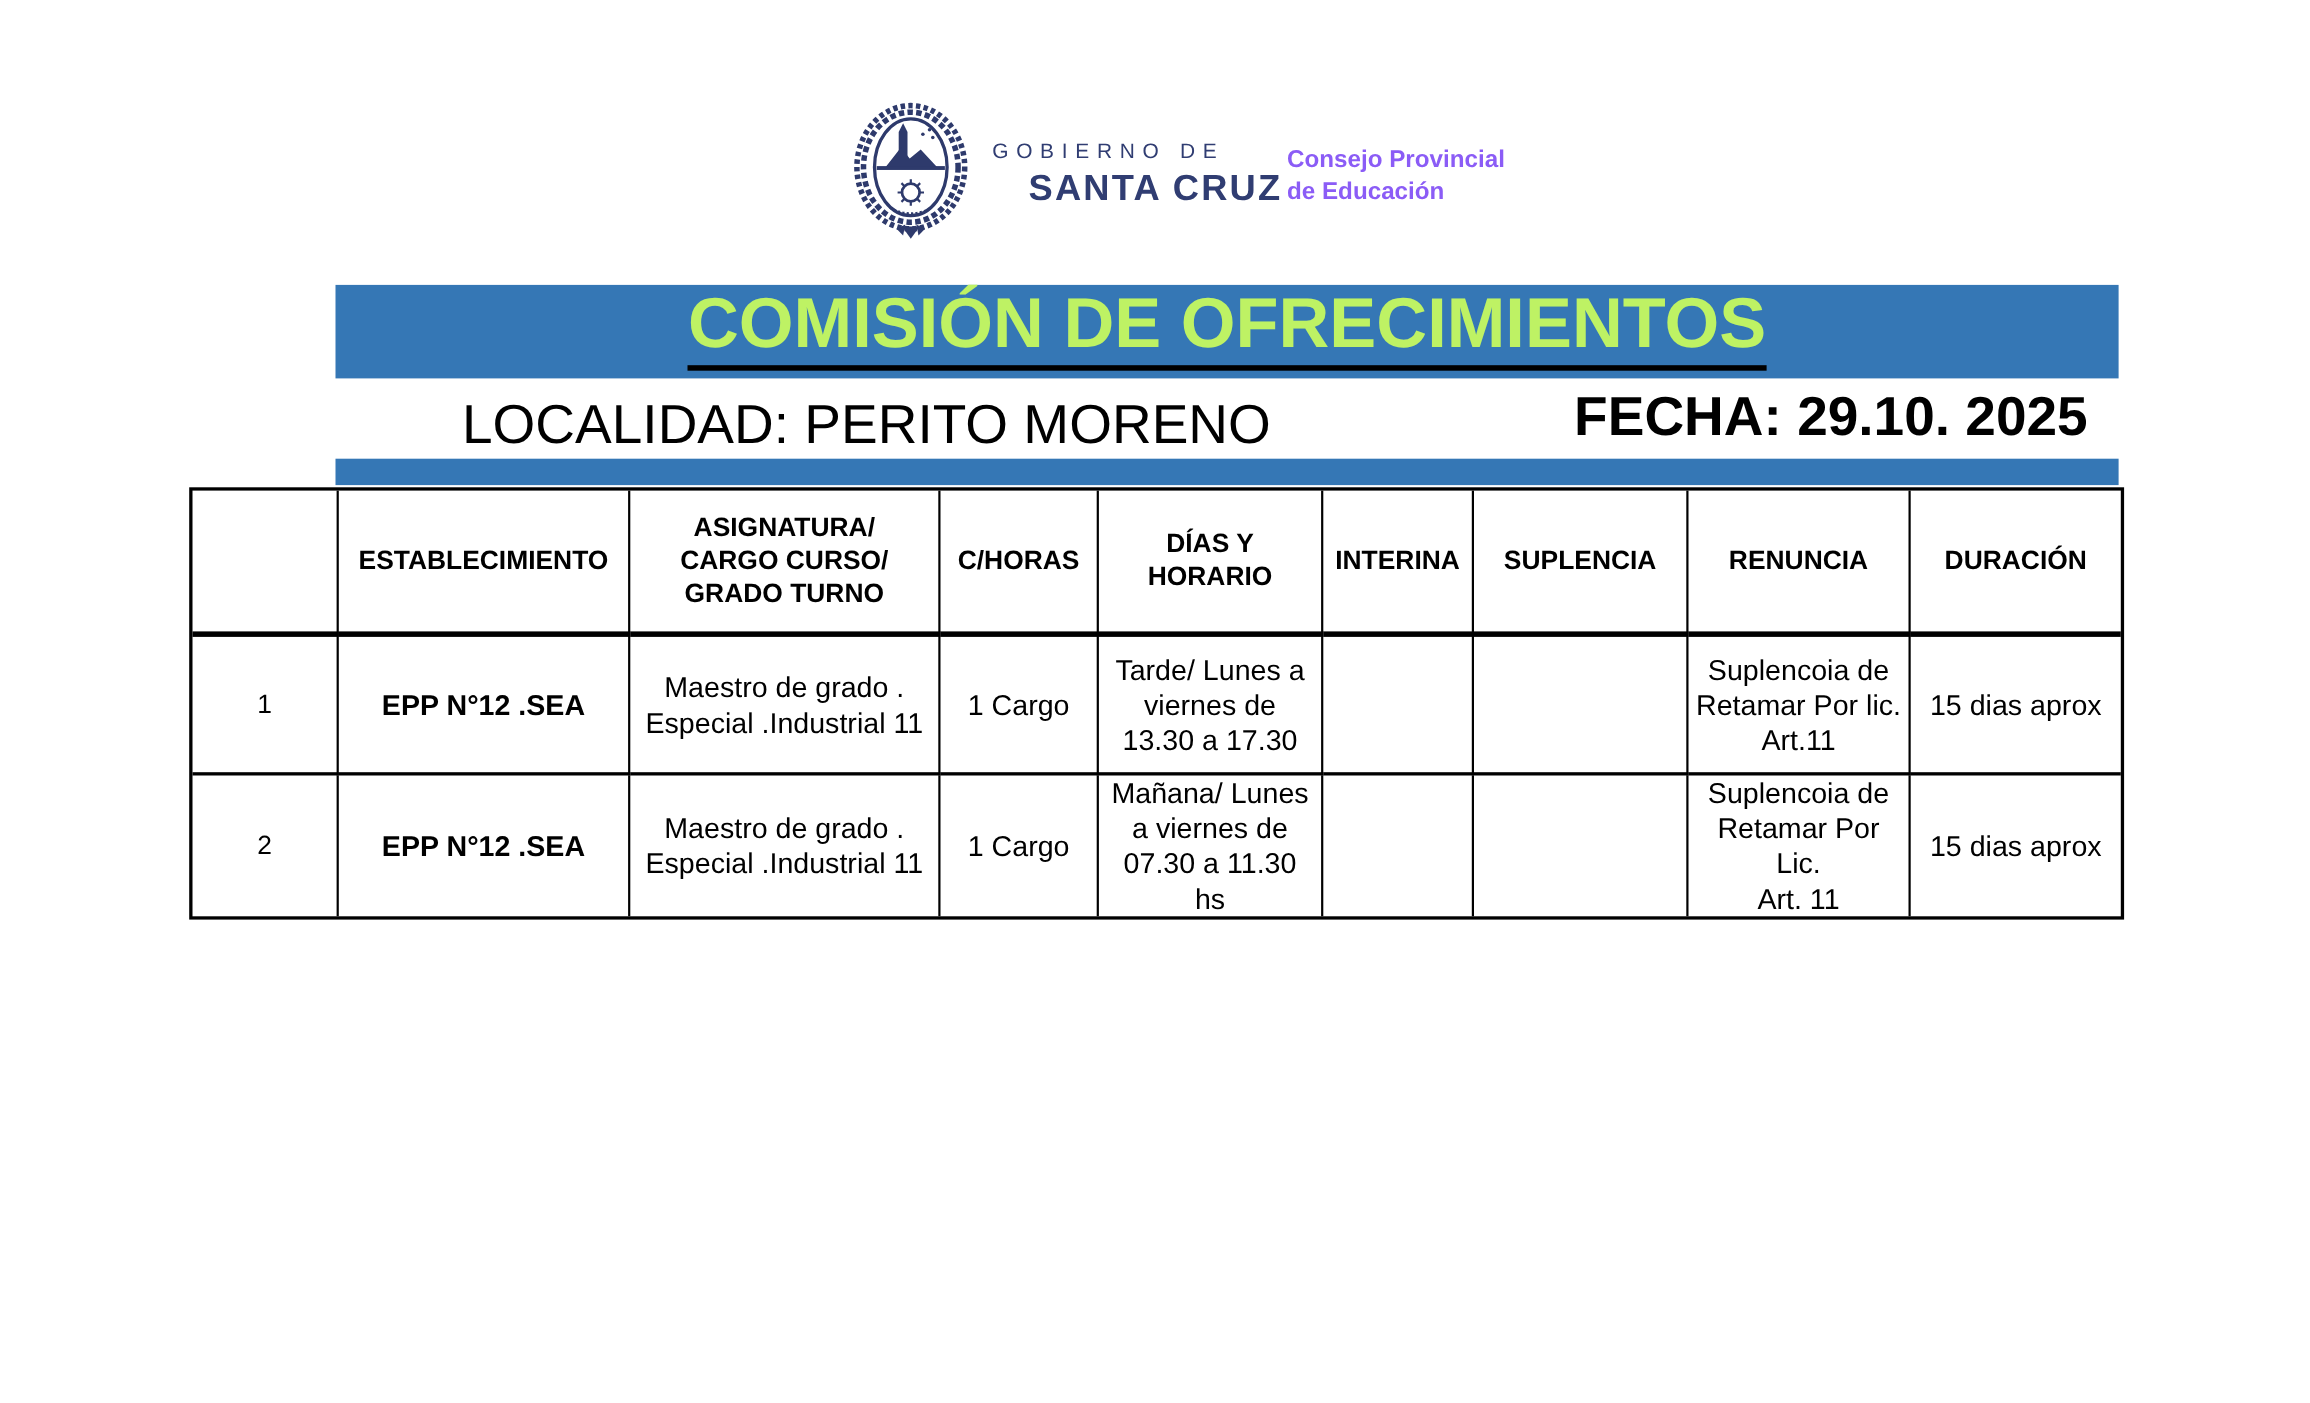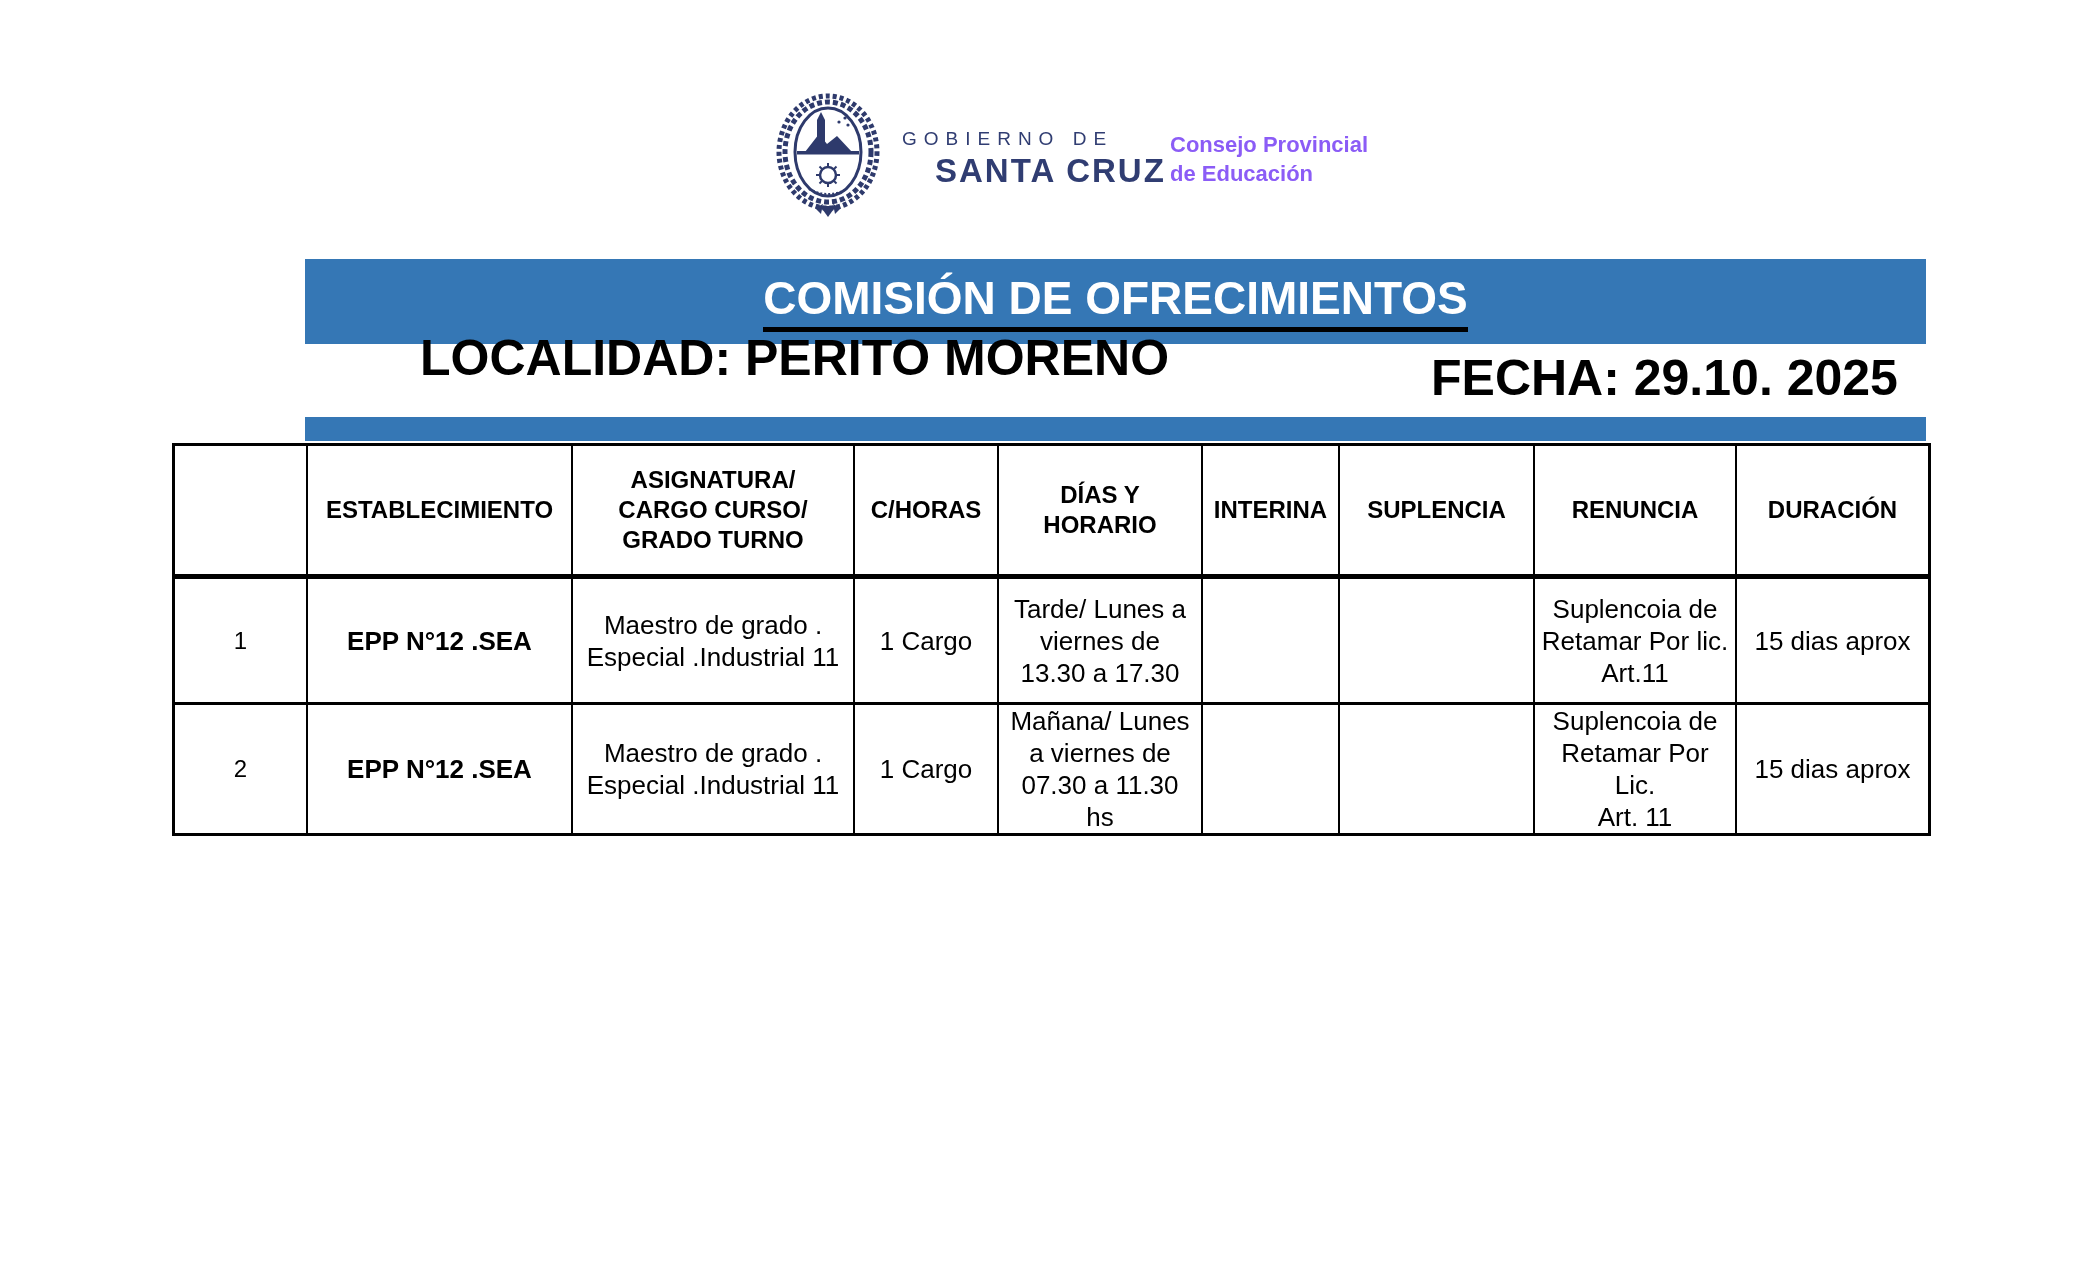--- a/index.html
+++ b/index.html
@@ -14,27 +14,27 @@
   .gob-line1{font-size:19px;letter-spacing:7px;font-weight:400;color:#303d72;white-space:nowrap;}
   .gob-line2{font-size:33px;letter-spacing:2px;font-weight:700;color:#303d72;white-space:nowrap;margin-top:2px;margin-left:33px;}
   .consejo-block{position:absolute;left:1170px;top:130px;color:#8b5cf6;font-size:22px;font-weight:600;line-height:29px;white-space:nowrap;}
 
   
   .title-bar{
     position:absolute;left:305px;top:259px;width:1621px;height:85px;
     display:flex;align-items:center;justify-content:center;
   }
   .title-text{
-    font-size:46px;font-weight:700;color:#ffffff;
-    border-bottom:5px solid #000;padding-bottom:3px;line-height:52px;white-space:nowrap;
+    font-size:64px;font-weight:700;color:#bef264;
+    border-bottom:5px solid #000;padding-bottom:13px;line-height:52px;white-space:nowrap;
   }
   .thin-bar{position:absolute;left:305px;top:417px;width:1621px;height:24px;}
 
   
-  .loc-text{position:absolute;left:420px;top:332px;font-size:50px;font-weight:700;line-height:52px;white-space:nowrap;}
+  .loc-text{position:absolute;left:420px;top:360px;font-size:50px;font-weight:400;line-height:52px;white-space:nowrap;}
   .fecha-text{position:absolute;left:1431px;top:352px;font-size:50px;font-weight:700;line-height:52px;white-space:nowrap;}
 
   
   .offers-table{
     position:absolute;left:172px;top:443px;width:1759px;height:393px;
     box-sizing:border-box;border:3px solid #000;background:#fff;
     display:grid;
     grid-template-columns:133px 265px 282px 144px 204px 137px 195px 202px 1fr;
     grid-template-rows:133px 126px 1fr;
   }

